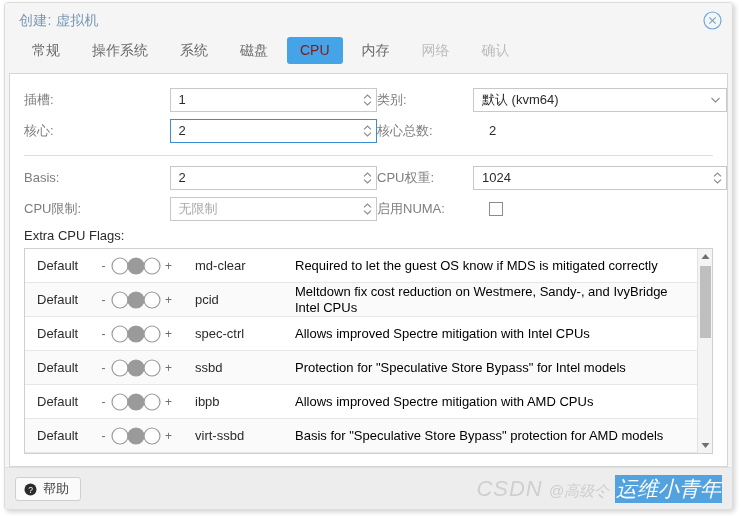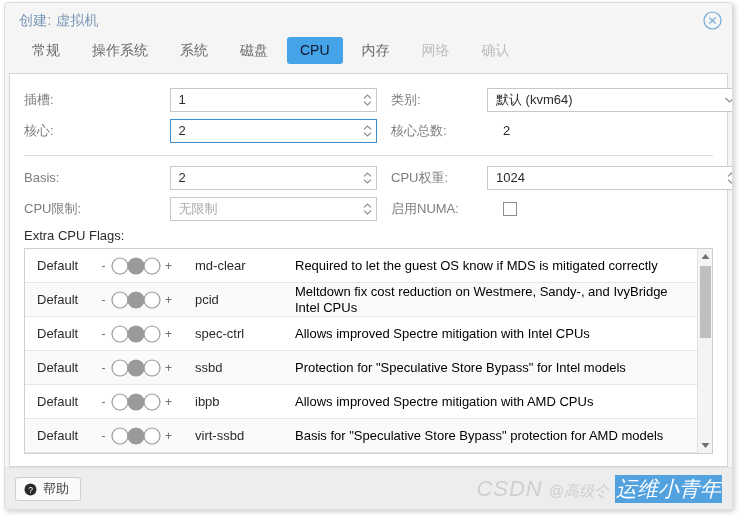--- a/index.html
+++ b/index.html
@@ -80,21 +80,21 @@
     color: #6b6b6b;
     padding: 4px 13px 5px 13px;
     margin-right: 6px;
     border-radius: 3px;
     line-height: 18px;
     cursor: pointer;
     white-space: nowrap;
   }
   .tab.active {
     background: #45a3e8;
-    color: #0f172a;
+    color: #7f1d1d;
   }
   .tab.disabled {
     color: #bdbdbd;
     cursor: default;
   }
 
   
   .panel {
     position: absolute;
     left: 4px;
@@ -115,21 +115,21 @@
     display: flex;
     height: 31px;
     align-items: center;
   }
   .fcell {
     display: flex;
     align-items: center;
     box-sizing: border-box;
   }
   .fcell.left  { width: 367px; padding-left: 14px; gap: 36px; }
-  .fcell.right { width: 350px; padding-left: 0px; margin-left: 14px; }
+  .fcell.right { width: 350px; padding-left: 0px; }
 
   .flabel {
     color: #7d7d7d;
     font-size: 13px;
     white-space: nowrap;
   }
   .fcell.left  .flabel { width: 112px; }
   .fcell.right .flabel { width: 104px; }
 
   

